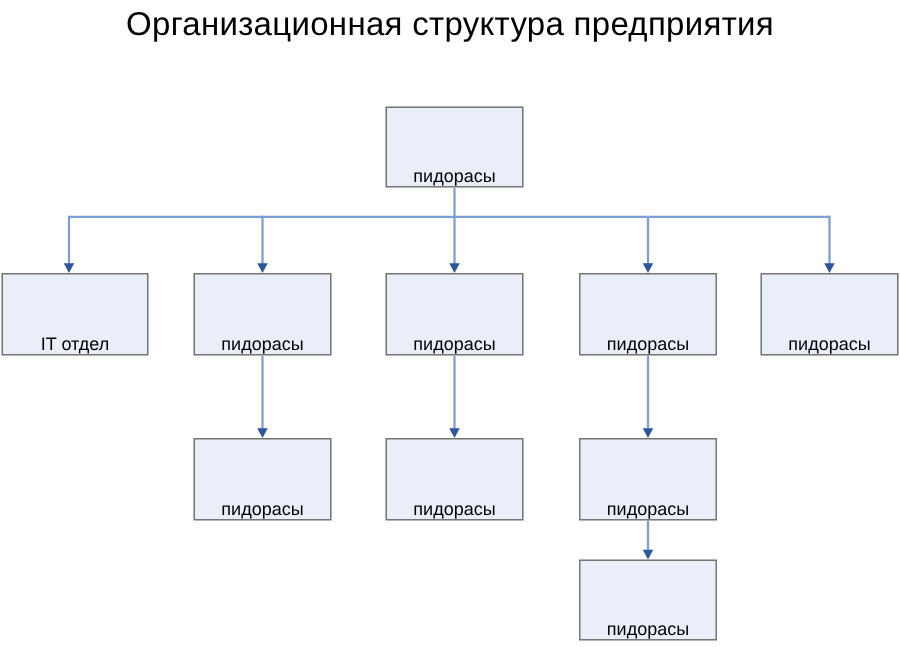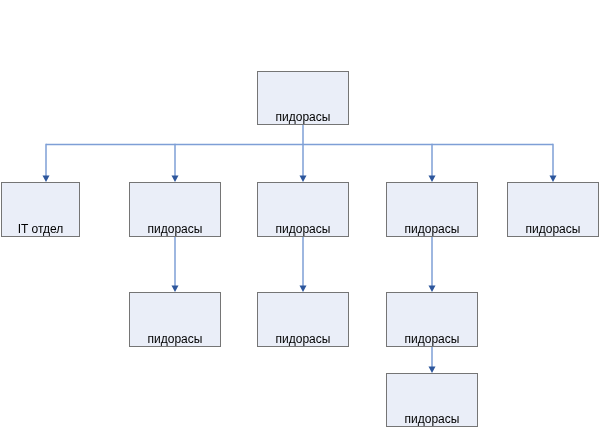--- a/index.html
+++ b/index.html
@@ -61,20 +61,21 @@
     font-size:12px;
     color:var(--text);
     white-space:nowrap;
   }
 </style>
 </head>
 <body>
 
 <div class="canvas">
 
+  <div class="diagram-title">Организационная структура предприятия</div>
 
   <svg class="connectors" width="600" height="431" viewBox="0 0 600 431" aria-hidden="true">
 
     <line class="conn" x1="303" y1="125" x2="303" y2="176.5"></line>
 
     <line class="conn" x1="46" y1="144.5" x2="553" y2="144.5"></line>
 
     <line class="conn" x1="46" y1="143.8" x2="46" y2="176.5"></line>
     <line class="conn" x1="175" y1="143.8" x2="175" y2="176.5"></line>
     <line class="conn" x1="432" y1="143.8" x2="432" y2="176.5"></line>
@@ -94,21 +95,21 @@
     <polygon class="arrow" points="428.5,285.5 435.5,285.5 432,292"></polygon>
 
     <line class="conn" x1="432" y1="347" x2="432" y2="367.5"></line>
     <polygon class="arrow" points="428.5,366.5 435.5,366.5 432,373"></polygon>
   </svg>
 
   <div class="node" style="left:257px;top:71px;width:92px;height:54px">
     <span class="node-label">пидорасы</span>
   </div>
 
-  <div class="node" style="left:1px;top:182px;width:79px;height:55px">
+  <div class="node" style="left:1px;top:182px;width:98px;height:55px">
     <span class="node-label">IT отдел</span>
   </div>
   <div class="node" style="left:129px;top:182px;width:92px;height:55px">
     <span class="node-label">пидорасы</span>
   </div>
   <div class="node" style="left:257px;top:182px;width:92px;height:55px">
     <span class="node-label">пидорасы</span>
   </div>
   <div class="node" style="left:386px;top:182px;width:92px;height:55px">
     <span class="node-label">пидорасы</span>

